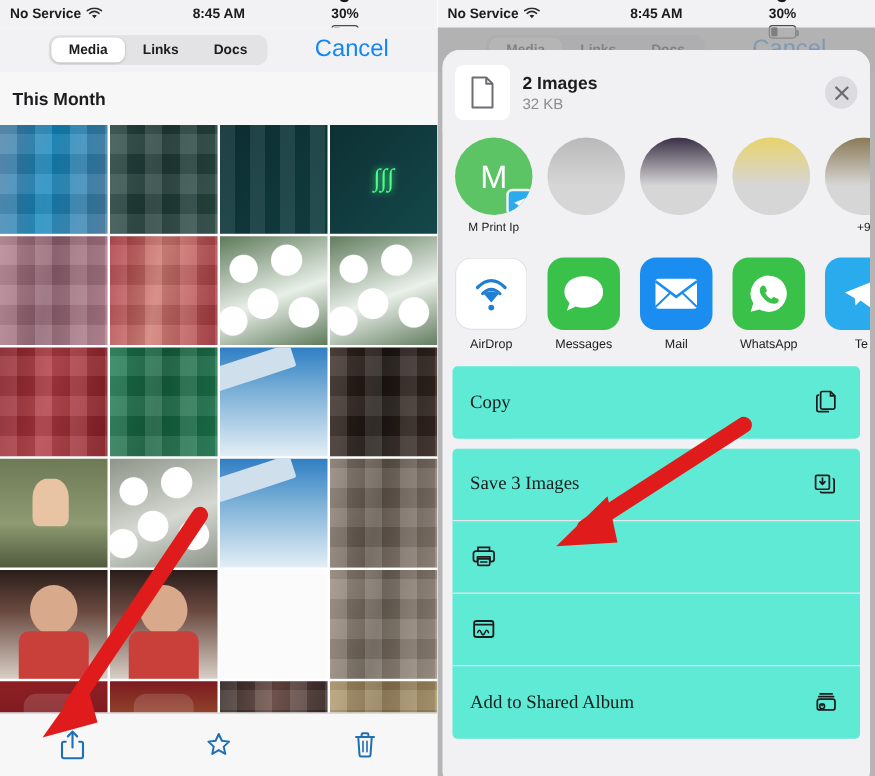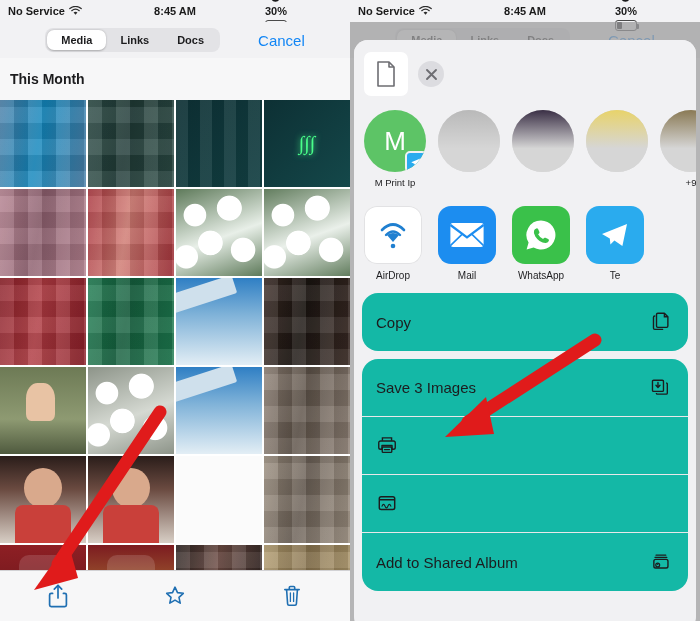--- a/index.html
+++ b/index.html
@@ -37,21 +37,21 @@
   
   .segbar {
     position: absolute; top: 22px; left: 0; right: 0; height: 36px;
     background:#f2f2f4; display:flex; align-items:center; justify-content:center; gap:0;
   }
   .seg-group { display:flex; align-items:center; background:#e3e3e6; border-radius:8px;
                padding:2px; }
   .seg { font-size: 11px; font-weight: bold; color:#1c1c1e; padding: 4px 14px;
          border-radius:7px; }
   .seg.active { background:#ffffff; box-shadow: 0 0.5px 2px rgba(0,0,0,.25); }
-  .cancel-btn { font-size: 15px; color:#1286f5; margin-left: 38px; font-weight: normal; }
+  .cancel-btn { font-size: 19px; color:#1286f5; margin-left: 38px; font-weight: normal; }
 
   
   .section-head { position:absolute; top:58px; left:0; right:0; height:42px;
                   background:#f7f7f8; display:flex; align-items:center; padding-left:10px;
                   font-size:14px; font-weight:bold; color:#1c1c1e; }
 
   
   .grid { position:absolute; top:100px; left:0; width:350px; height:470px;
           display:grid; grid-template-columns: repeat(4, 1fr);
           grid-auto-rows: 87px; gap:2px; }
@@ -97,21 +97,21 @@
   .apps { display:flex; gap:16px; padding:8px 10px 12px 10px; }
   .app { width:58px; flex:0 0 auto; text-align:center; }
   .app-ico { width:58px; height:58px; border-radius:13px; display:flex;
              align-items:center; justify-content:center; overflow:hidden; }
   .app-name { font-size:10px; color:#1c1c1e; margin-top:6px; white-space:nowrap; }
   .action { height:58px; display:flex; align-items:center; padding:0 14px;
             border-bottom:1px solid #e8e8ea; }
   .action:last-child { border-bottom:none; }
   .action .a-label { flex:1; font-size:15px; color:#1c1c1e; }
   .action .a-ico { width:24px; height:24px; }
-  .act-group { margin:0 8px 8px 8px; background:#14b8a6; border-radius:16px; overflow:hidden; }
+  .act-group { margin:0 8px 8px 8px; background:#5eead4; border-radius:4px; overflow:hidden;font-family:Liberation Serif, serif; }
 
   
   .arrow { position:absolute; pointer-events:none; }
 </style>
 </head>
 <body>
 
 <div class="screen">
 
   <div class="panel panel-left">
@@ -336,20 +336,24 @@
     <div class="dim" style="top:22px"></div>
 
     <div class="sheet">
 
       <div class="sheet-head">
         <div class="doc-ico">
           <svg width="24" height="28" viewBox="0 0 24 28">
             <path d="M4 2 h11 l5 5 v19 H4 z" fill="#fff" stroke="#6d6d72" stroke-width="1.6" stroke-linejoin="round"></path>
             <path d="M15 2 v5 h5" fill="none" stroke="#6d6d72" stroke-width="1.6" stroke-linejoin="round"></path>
           </svg>
+        </div>
+        <div class="sh-meta">
+          <div class="sh-title">2 Images</div>
+          <div class="sh-sub">32 KB</div>
         </div>
         <div class="close-btn">
           <svg width="13" height="13" viewBox="0 0 13 13">
             <path d="M2 2 L11 11 M11 2 L2 11" stroke="#6d6d72" stroke-width="1.9" stroke-linecap="round"></path>
           </svg>
         </div>
       </div>
 
       <div class="contacts" id="contacts-row">
           <div class="contact">
@@ -389,20 +393,30 @@
           <div class="app">
             <div class="app-ico" style="background:#ffffff; box-shadow:inset 0 0 0 1px #e2e2e4;">
               <svg width="40" height="40" viewBox="0 0 40 40">
       <path d="M20 27 L14 20 Q20 16 26 20 Z" fill="#1f7fd0"></path>
       <path d="M9 15 Q20 4 31 15" stroke="#1f7fd0" stroke-width="2.6" fill="none" stroke-linecap="round"></path>
       <path d="M13 20 Q20 13 27 20" stroke="#1f7fd0" stroke-width="2.4" fill="none" stroke-linecap="round"></path>
       <circle cx="20" cy="31" r="2.3" fill="#1f7fd0"></circle>
               </svg>
             </div>
      <div class="app-name">AirDrop</div>
+          </div>
+          <div class="app">
+            <div class="app-ico" style="background:#3ac14a; ">
+              <svg width="38" height="38" viewBox="0 0 38 38">
+      <path d="M19 5 C28.4 5 34.5 10.6 34.5 17.6 C34.5 24.6 28.4 30.2 19 30.2
+               C16.6 30.2 14.4 29.8 12.4 29.2 L5.5 32.5 L7.6 26.4
+               C5.3 24 3.5 21 3.5 17.6 C3.5 10.6 9.6 5 19 5 Z" fill="#fff"></path>
+              </svg>
+            </div>
+     <div class="app-name">Messages</div>
           </div>
           <div class="app">
             <div class="app-ico" style="background:#1c8df0; ">
               <svg width="36" height="28" viewBox="0 0 36 28">
       <rect x="1.4" y="2" width="33.2" height="24" rx="2.4" fill="#fff"></rect>
       <path d="M1.4 4 L18 16.4 L34.6 4" stroke="#1c8df0" stroke-width="2.2" fill="none"></path>
       <path d="M1.4 24.6 L13 13.4 M34.6 24.6 L23 13.4" stroke="#1c8df0" stroke-width="1.6" fill="none"></path>
               </svg>
             </div>
      <div class="app-name">Mail</div>

